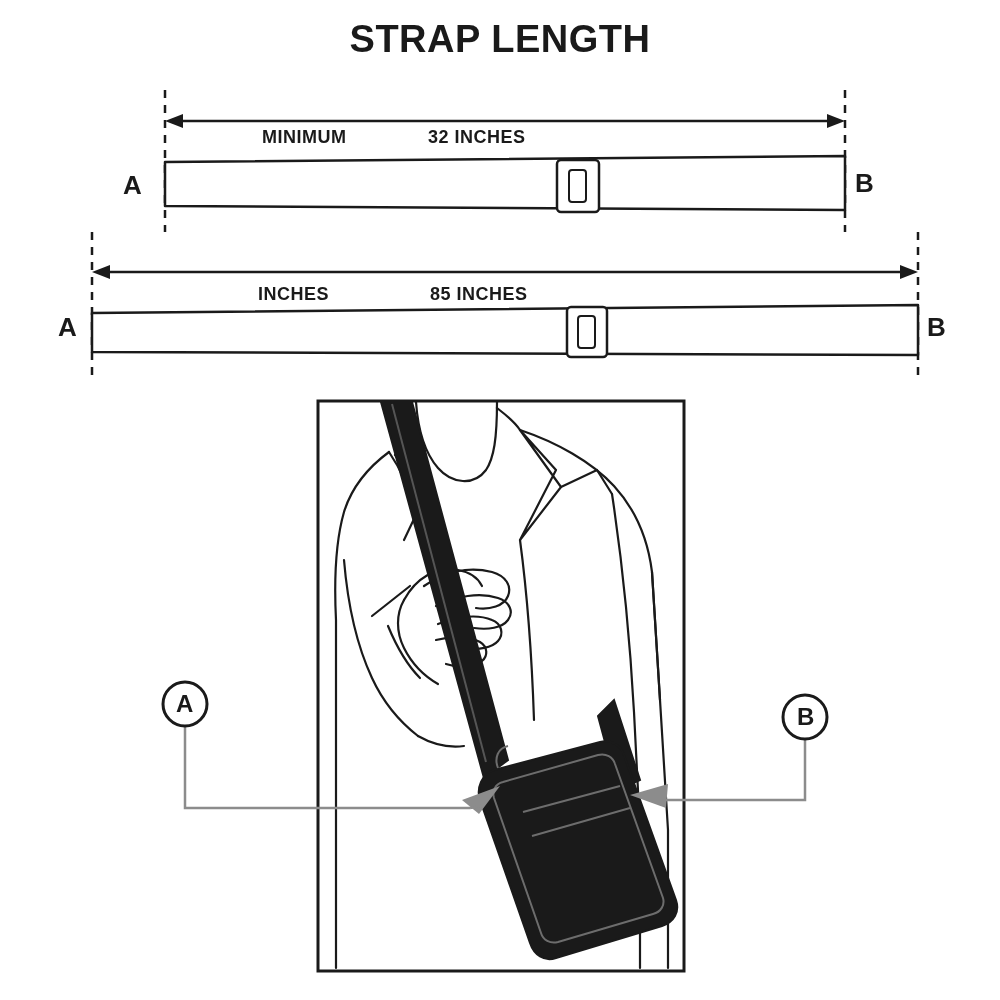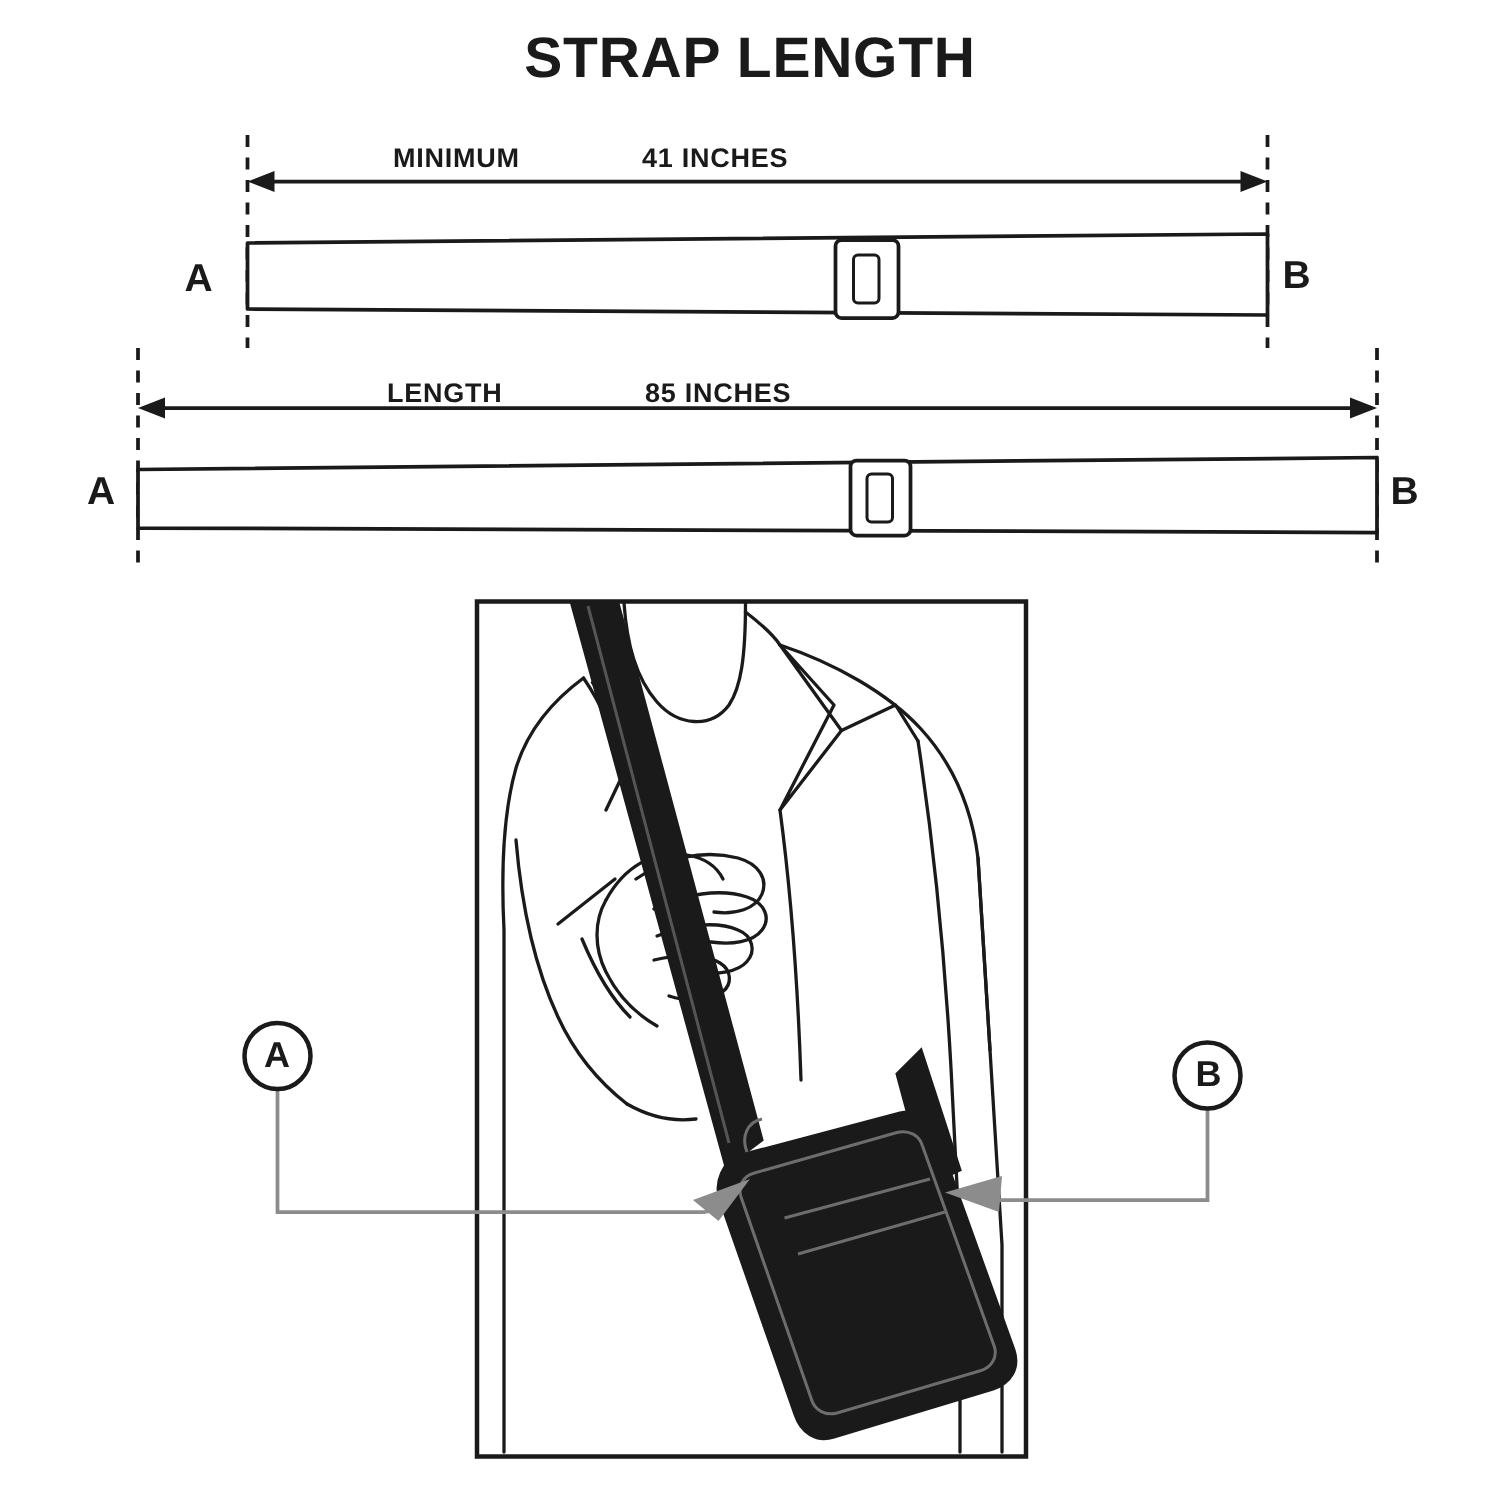--- a/index.html
+++ b/index.html
@@ -33,20 +33,21 @@
     letter-spacing: 0.5px;
   }
   .lbl {
     position: absolute;
     font-weight: bold;
     white-space: nowrap;
   }
   .dim-label {
     font-size: 18px;
     letter-spacing: 0.5px;
+    margin-top: 32px;
   }
   .end-label {
     font-size: 26px;
   }
   .callout-label {
     font-size: 24px;
   }
   svg { position: absolute; top: 0; left: 0; }
 </style>
 </head>
@@ -144,25 +145,25 @@
 
     <g stroke="#8c8c8c" stroke-width="2.5" fill="none">
       <path d="M805,738 L805,800 L663,800"></path>
       <polygon points="630,795 668,784 666,808" fill="#8c8c8c" stroke="none"></polygon>
     </g>
     <circle cx="805" cy="717" r="22" fill="#ffffff" stroke="#1a1a1a" stroke-width="3"></circle>
 
   </svg>
 
   <div class="lbl dim-label" style="left:262px; top:95px;">MINIMUM</div>
-  <div class="lbl dim-label" style="left:428px; top:95px;">41 INCHES</div>
+  <div class="lbl dim-label" style="left:428px; top:95px;">32 INCHES</div>
   <div class="lbl end-label" style="left:123px; top:170px;">A</div>
   <div class="lbl end-label" style="left:855px; top:168px;">B</div>
 
-  <div class="lbl dim-label" style="left:258px; top:252px;">LENGTH</div>
+  <div class="lbl dim-label" style="left:258px; top:252px;">INCHES</div>
   <div class="lbl dim-label" style="left:430px; top:252px;">85 INCHES</div>
   <div class="lbl end-label" style="left:58px; top:312px;">A</div>
   <div class="lbl end-label" style="left:927px; top:312px;">B</div>
 
   <div class="lbl callout-label" style="left:176px; top:690px;">A</div>
   <div class="lbl callout-label" style="left:797px; top:703px;">B</div>
 
 </div>
 
 </body></html>

